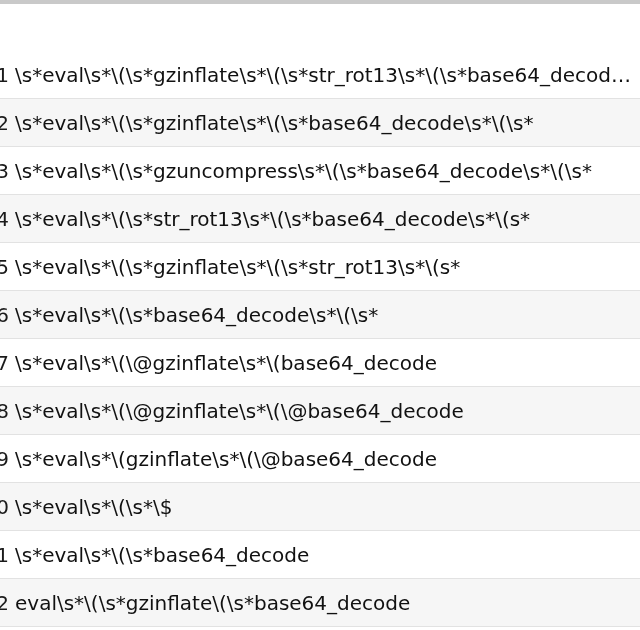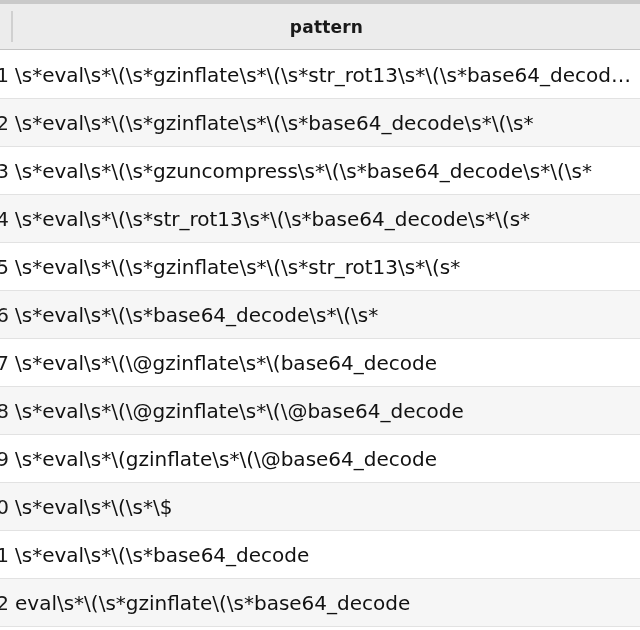--- a/index.html
+++ b/index.html
@@ -142,108 +142,101 @@
     white-space: nowrap;
   }
 </style>
 </head>
 <body>
 
 <div id="app">
 
   <div class="top-strip"></div>
 
-  <div class="table-header">
-    <div class="header-rownum-cell"></div>
-    <div class="header-divider"></div>
-    <div class="header-pattern-cell">
-      <span class="header-pattern-label">pattern</span>
+
+  <div class="table-body">
+      <div class="row">
+        <div class="row-number">1</div>
+        <div class="row-divider"></div>
+        <div class="row-cell">
+          <span>\s*eval\s*\(\s*gzinflate\s*\(\s*str_rot13\s*\(\s*base64_decode\s*\(</span>
+        </div>
+      </div>
+      <div class="row alt">
+        <div class="row-number">2</div>
+        <div class="row-divider"></div>
+        <div class="row-cell">
+          <span>\s*eval\s*\(\s*gzinflate\s*\(\s*base64_decode\s*\(\s*</span>
+        </div>
+      </div>
+      <div class="row">
+        <div class="row-number">3</div>
+        <div class="row-divider"></div>
+        <div class="row-cell">
+          <span>\s*eval\s*\(\s*gzuncompress\s*\(\s*base64_decode\s*\(\s*</span>
+        </div>
+      </div>
+      <div class="row alt">
+        <div class="row-number">4</div>
+        <div class="row-divider"></div>
+        <div class="row-cell">
+          <span>\s*eval\s*\(\s*str_rot13\s*\(\s*base64_decode\s*\(s*</span>
+        </div>
+      </div>
+      <div class="row">
+        <div class="row-number">5</div>
+        <div class="row-divider"></div>
+        <div class="row-cell">
+          <span>\s*eval\s*\(\s*gzinflate\s*\(\s*str_rot13\s*\(s*</span>
+        </div>
+      </div>
+      <div class="row alt">
+        <div class="row-number">6</div>
+        <div class="row-divider"></div>
+        <div class="row-cell">
+          <span>\s*eval\s*\(\s*base64_decode\s*\(\s*</span>
+        </div>
+      </div>
+      <div class="row">
+        <div class="row-number">7</div>
+        <div class="row-divider"></div>
+        <div class="row-cell">
+          <span>\s*eval\s*\(\@gzinflate\s*\(base64_decode</span>
+        </div>
+      </div>
+      <div class="row alt">
+        <div class="row-number">8</div>
+        <div class="row-divider"></div>
+        <div class="row-cell">
+          <span>\s*eval\s*\(\@gzinflate\s*\(\@base64_decode</span>
+        </div>
+      </div>
+      <div class="row">
+        <div class="row-number">9</div>
+        <div class="row-divider"></div>
+        <div class="row-cell">
+          <span>\s*eval\s*\(gzinflate\s*\(\@base64_decode</span>
+        </div>
+      </div>
+      <div class="row alt">
+        <div class="row-number">10</div>
+        <div class="row-divider"></div>
+        <div class="row-cell">
+          <span>\s*eval\s*\(\s*\$</span>
+        </div>
+      </div>
+      <div class="row">
+        <div class="row-number">11</div>
+        <div class="row-divider"></div>
+        <div class="row-cell">
+          <span>\s*eval\s*\(\s*base64_decode</span>
+        </div>
+      </div>
+      <div class="row alt">
+        <div class="row-number">12</div>
+        <div class="row-divider"></div>
+        <div class="row-cell">
+          <span>eval\s*\(\s*gzinflate\(\s*base64_decode</span>
+        </div>
+      </div>
     </div>
-  </div>
-
-  <div class="table-body">
-      <div class="row">
-        <div class="row-number">1</div>
-        <div class="row-divider"></div>
-        <div class="row-cell">
-          <span>\s*eval\s*\(\s*gzinflate\s*\(\s*str_rot13\s*\(\s*base64_decode\s*\(</span>
-        </div>
-      </div>
-      <div class="row alt">
-        <div class="row-number">2</div>
-        <div class="row-divider"></div>
-        <div class="row-cell">
-          <span>\s*eval\s*\(\s*gzinflate\s*\(\s*base64_decode\s*\(\s*</span>
-        </div>
-      </div>
-      <div class="row">
-        <div class="row-number">3</div>
-        <div class="row-divider"></div>
-        <div class="row-cell">
-          <span>\s*eval\s*\(\s*gzuncompress\s*\(\s*base64_decode\s*\(\s*</span>
-        </div>
-      </div>
-      <div class="row alt">
-        <div class="row-number">4</div>
-        <div class="row-divider"></div>
-        <div class="row-cell">
-          <span>\s*eval\s*\(\s*str_rot13\s*\(\s*base64_decode\s*\(s*</span>
-        </div>
-      </div>
-      <div class="row">
-        <div class="row-number">5</div>
-        <div class="row-divider"></div>
-        <div class="row-cell">
-          <span>\s*eval\s*\(\s*gzinflate\s*\(\s*str_rot13\s*\(s*</span>
-        </div>
-      </div>
-      <div class="row alt">
-        <div class="row-number">6</div>
-        <div class="row-divider"></div>
-        <div class="row-cell">
-          <span>\s*eval\s*\(\s*base64_decode\s*\(\s*</span>
-        </div>
-      </div>
-      <div class="row">
-        <div class="row-number">7</div>
-        <div class="row-divider"></div>
-        <div class="row-cell">
-          <span>\s*eval\s*\(\@gzinflate\s*\(base64_decode</span>
-        </div>
-      </div>
-      <div class="row alt">
-        <div class="row-number">8</div>
-        <div class="row-divider"></div>
-        <div class="row-cell">
-          <span>\s*eval\s*\(\@gzinflate\s*\(\@base64_decode</span>
-        </div>
-      </div>
-      <div class="row">
-        <div class="row-number">9</div>
-        <div class="row-divider"></div>
-        <div class="row-cell">
-          <span>\s*eval\s*\(gzinflate\s*\(\@base64_decode</span>
-        </div>
-      </div>
-      <div class="row alt">
-        <div class="row-number">10</div>
-        <div class="row-divider"></div>
-        <div class="row-cell">
-          <span>\s*eval\s*\(\s*\$</span>
-        </div>
-      </div>
-      <div class="row">
-        <div class="row-number">11</div>
-        <div class="row-divider"></div>
-        <div class="row-cell">
-          <span>\s*eval\s*\(\s*base64_decode</span>
-        </div>
-      </div>
-      <div class="row alt">
-        <div class="row-number">12</div>
-        <div class="row-divider"></div>
-        <div class="row-cell">
-          <span>eval\s*\(\s*gzinflate\(\s*base64_decode</span>
-        </div>
-      </div>
-    </div>
 
 </div>
 
 </body></html>

